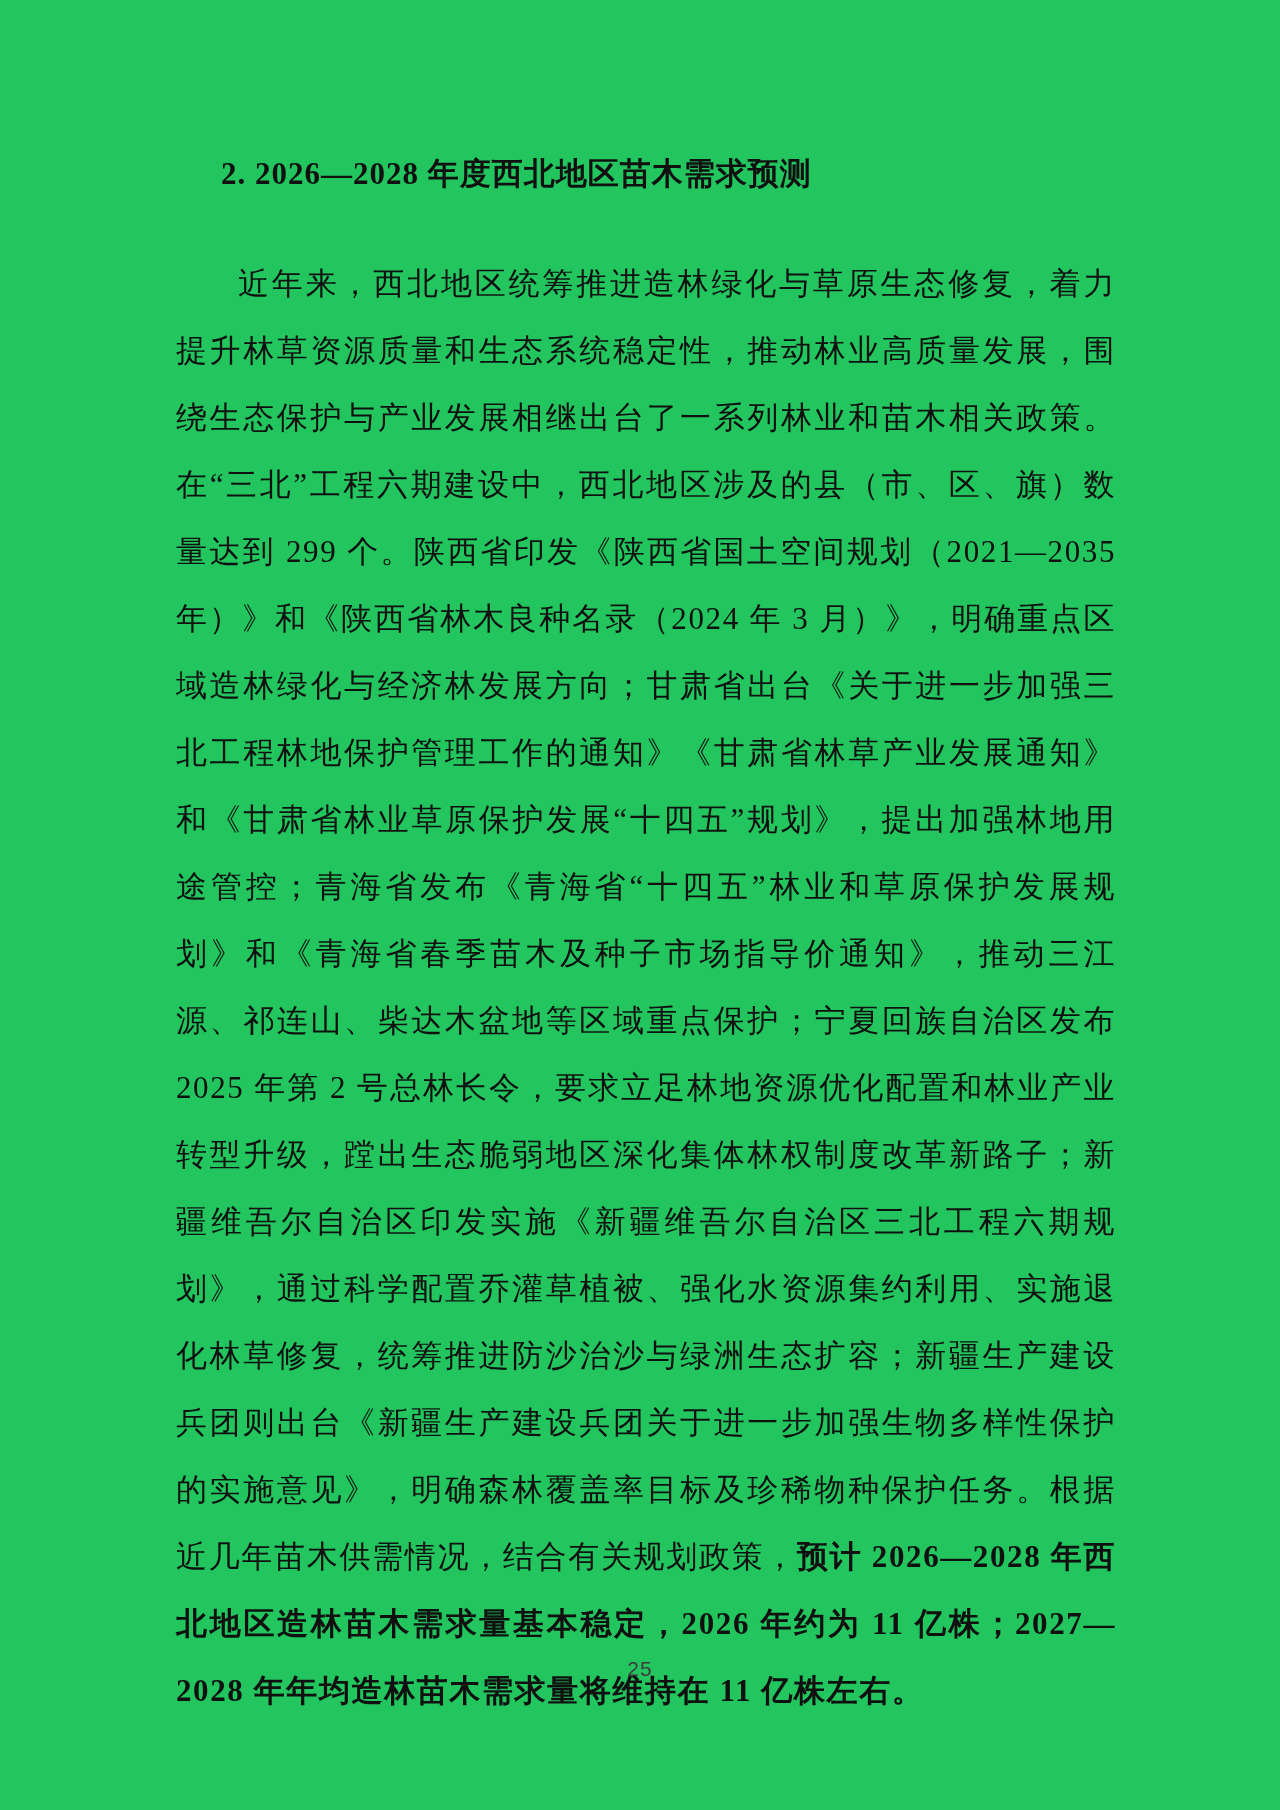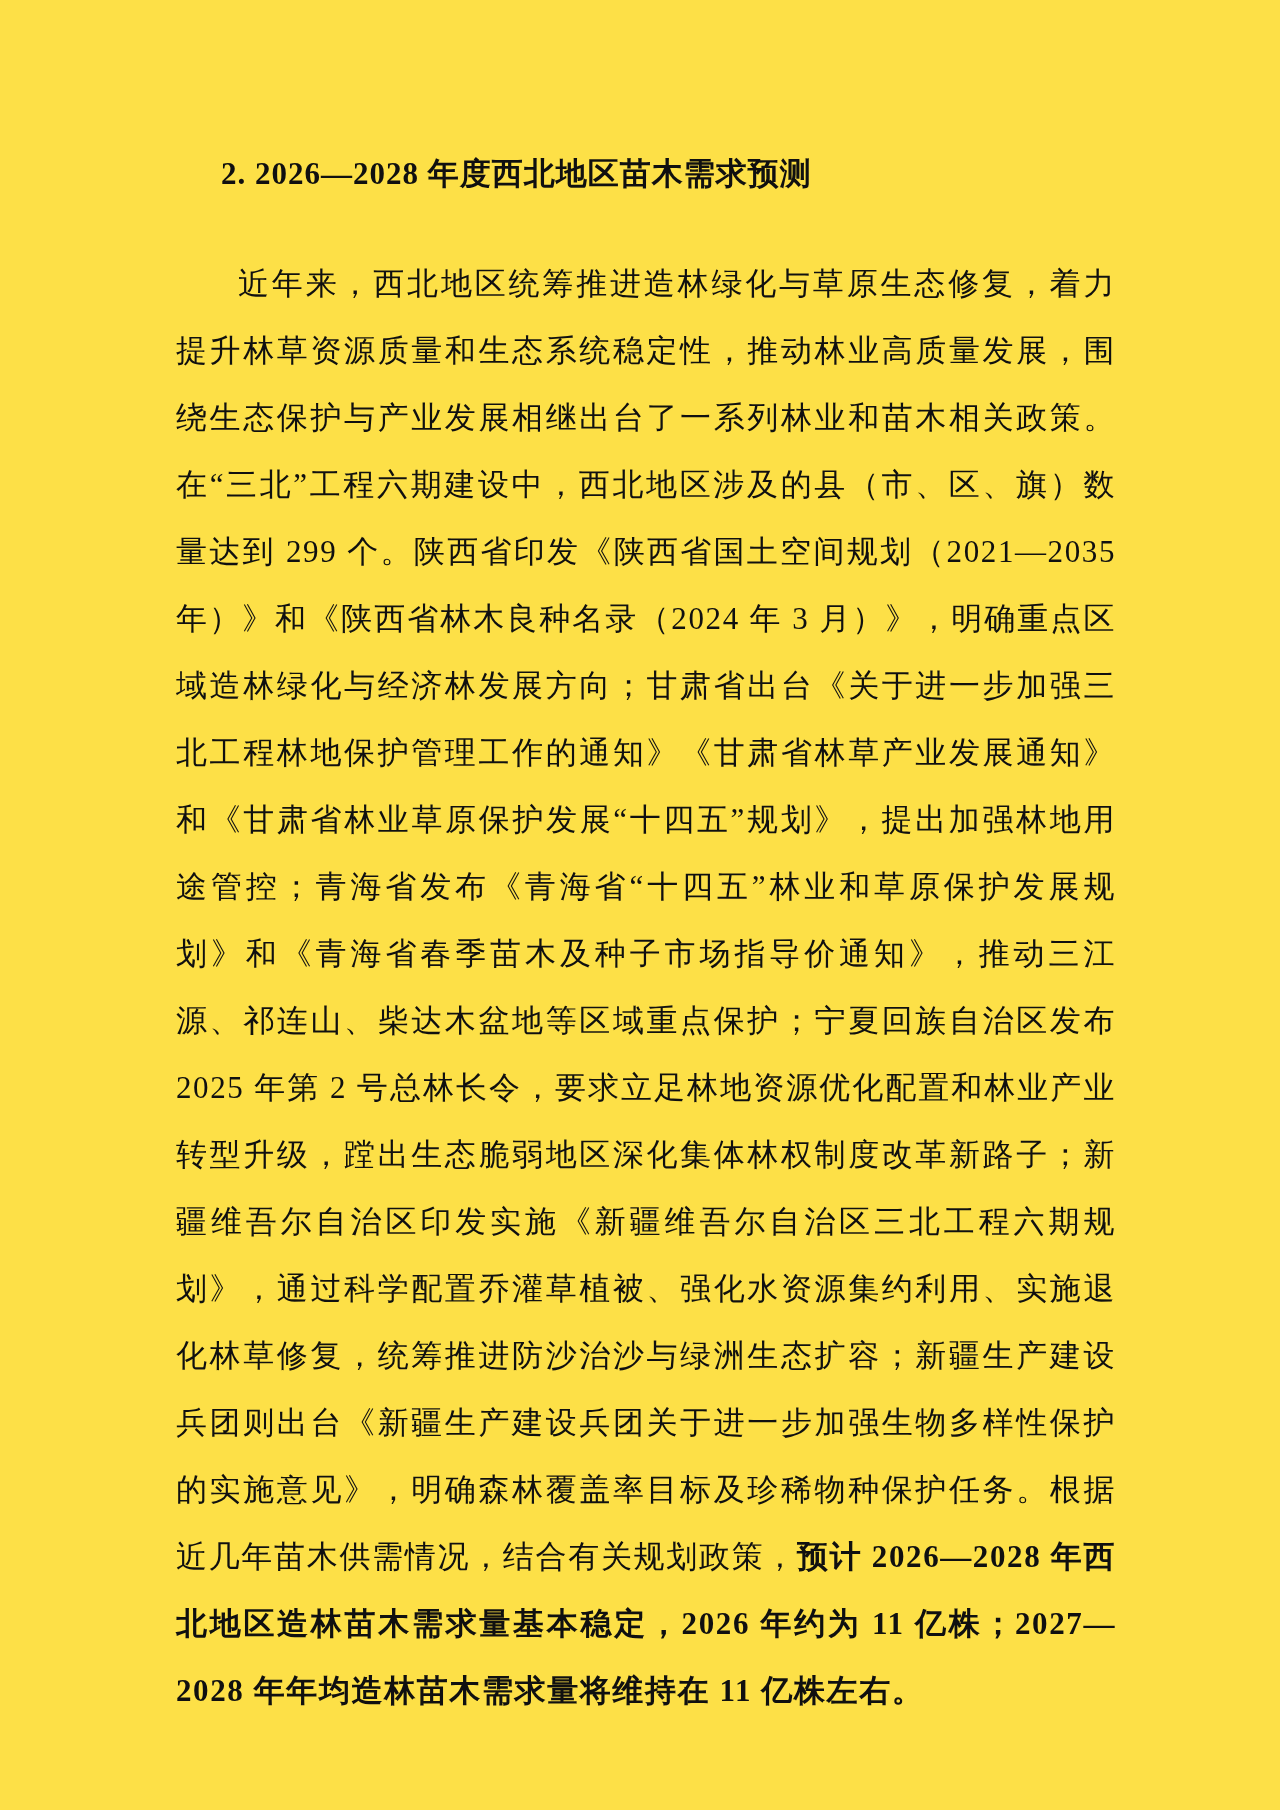--- a/index.html
+++ b/index.html
@@ -5,21 +5,21 @@
   html, body {
     margin: 0;
     padding: 0;
     background: #e8e8e8;
   }
   .page {
     position: relative;
     width: 1280px;
     height: 1810px;
     margin: 0 auto;
-    background: #fde047;
+    background: #22c55e;
     box-sizing: border-box;
     padding: 152px 152px 0 164px;
     font-family: "Liberation Serif", "DejaVu Serif", serif;
     color: #101010;
     overflow: hidden;
   }
   .heading {
     margin: 0 0 54px 0;
     font-size: 31px;
     font-weight: bold;
@@ -53,13 +53,14 @@
   }
 </style>
 </head>
 <body>
 
 <div class="page">
   <h1 class="heading">2. 2026—2028 年度西北地区苗木需求预测</h1>
 
   <p class="body-text"><span>近年来，西北地区统筹推进造林绿化与草原生态修复，着力提升林草资源质量和生态系统稳定性，推动林业高质量发展，围绕生态保护与产业发展相继出台了一系列林业和苗木相关政策。在“三北”工程六期建设中，西北地区涉及的县（市、区、旗）数量达到 299 个。陕西省印发《陕西省国土空间规划（2021—2035 年）》和《陕西省林木良种名录（2024 年 3 月）》，明确重点区域造林绿化与经济林发展方向；甘肃省出台《关于进一步加强三北工程林地保护管理工作的通知》《甘肃省林草产业发展通知》和《甘肃省林业草原保护发展“十四五”规划》，提出加强林地用途管控；青海省发布《青海省“十四五”林业和草原保护发展规划》和《青海省春季苗木及种子市场指导价通知》，推动三江源、祁连山、柴达木盆地等区域重点保护；宁夏回族自治区发布 2025 年第 2 号总林长令，要求立足林地资源优化配置和林业产业转型升级，蹚出生态脆弱地区深化集体林权制度改革新路子；新疆维吾尔自治区印发实施《新疆维吾尔自治区三北工程六期规划》，通过科学配置乔灌草植被、强化水资源集约利用、实施退化林草修复，统筹推进防沙治沙与绿洲生态扩容；新疆生产建设兵团则出台《新疆生产建设兵团关于进一步加强生物多样性保护的实施意见》，明确森林覆盖率目标及珍稀物种保护任务。根据近几年苗木供需情况，结合有关规划政策，</span><span class="bold-forecast">预计 2026—2028 年西北地区造林苗木需求量基本稳定，2026 年约为 11 亿株；2027—2028 年年均造林苗木需求量将维持在 11 亿株左右。</span></p>
 
+  <div class="page-footer">25</div>
 </div>
 
 </body></html>

